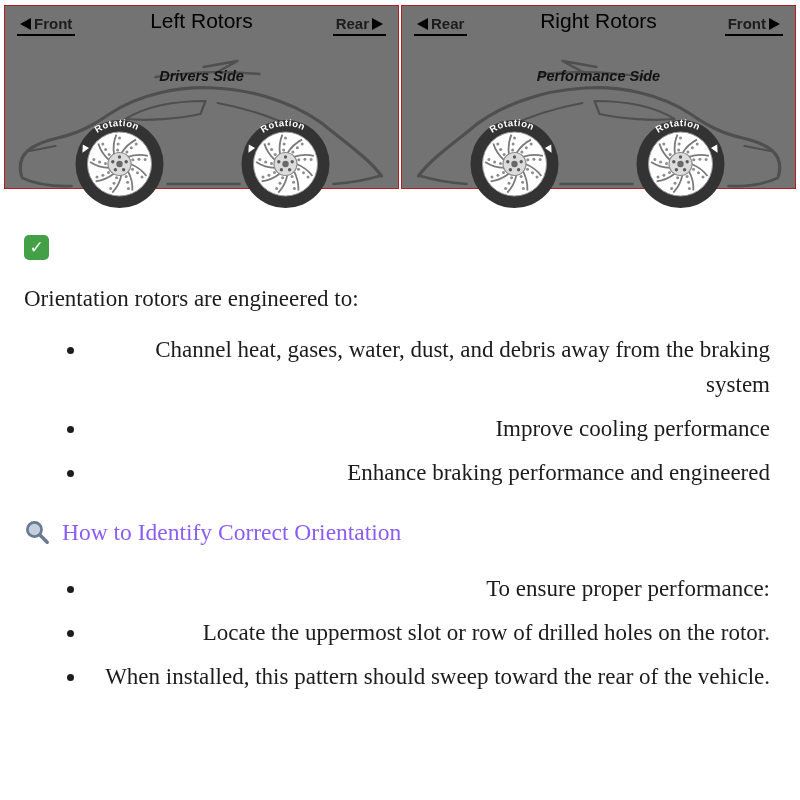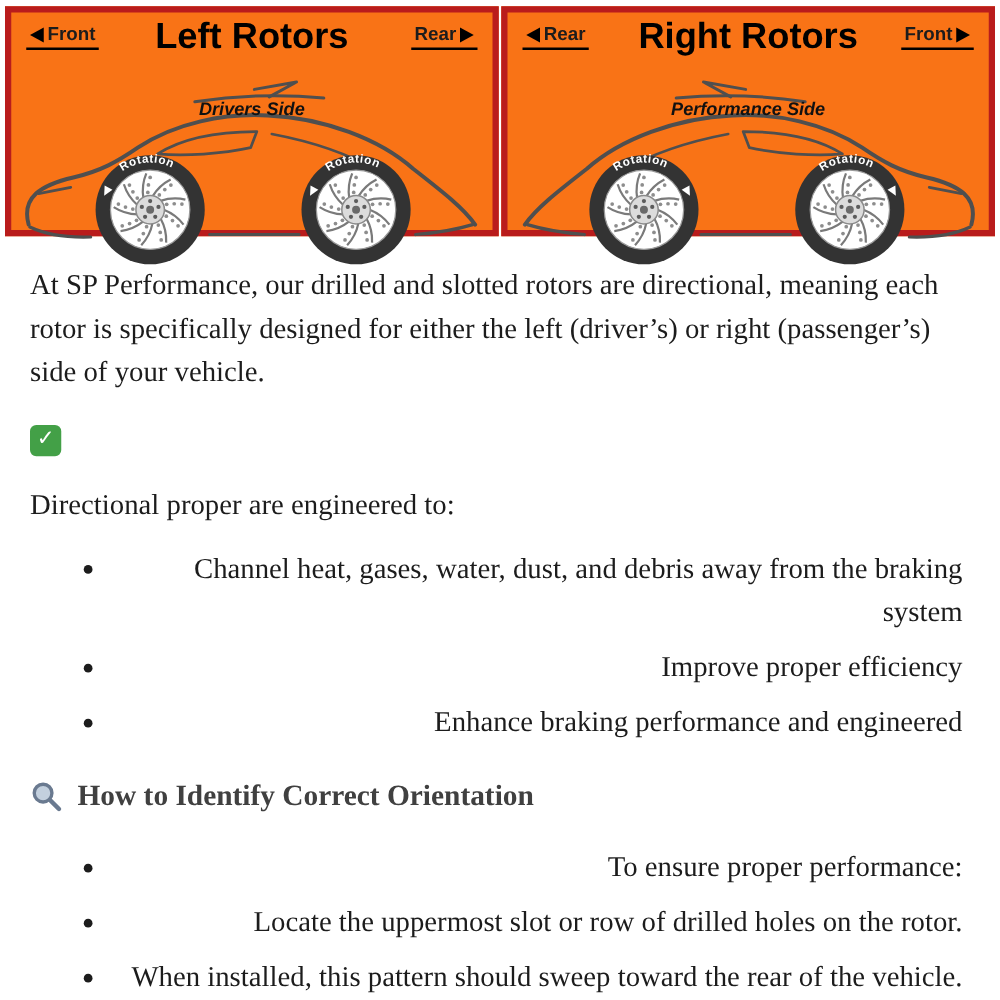--- a/index.html
+++ b/index.html
@@ -4,44 +4,44 @@
 <style>
   * { margin:0; padding:0; box-sizing:border-box; }
   html,body { background:#fff; }
   body {
     width:800px; height:800px; overflow:hidden;
     font-family:"Liberation Serif", serif; color:#1c1c1c;
   }
 
   
   .panels { display:flex; margin:5px 4px 10px 4px; }
-  .panel { flex:1; border:5px solid #b91c1c; height:184px; background:#f97316; }
+  .panel { flex:1; border:1px solid #b91c1c; height:184px; background:#737373; }
   .panel + .panel { margin-left:2px; }
   .panel-header { position:relative; height:52px; font-family:"Liberation Sans", sans-serif; }
   .dir {
     position:absolute; top:9px; display:inline-flex; align-items:center; gap:3px;
     border-bottom:2.5px solid #000; padding:0 3px 2px; font-weight:bold; font-size:15px;
   }
   .dir-left { left:12px; }
   .dir-right { right:12px; }
   .tri { display:inline-block; width:0; height:0; border-top:6px solid transparent; border-bottom:6px solid transparent; }
   .tri-left { border-right:11px solid #000; }
   .tri-right { border-left:11px solid #000; }
   .panel-title-wrap { position:absolute; left:50%; transform:translateX(-50%); top:4px; text-align:center; white-space:nowrap; }
-  .panel-title { display:block; font-size:29px; font-weight:bold; line-height:1.05; color:#000; }
+  .panel-title { display:block; font-size:21px; font-weight:normal; line-height:1.05; color:#000; }
   .panel-subtitle { display:block; font-size:14.5px; font-weight:bold; font-style:italic; color:#111;margin-top:36px; }
   .car-wrap { height:151px; }
   .car-wrap svg { display:block; width:100%; height:100%; }
 
   
   .content { padding:12px 30px 10px 24px; font-size:23px; line-height:1.52; }
   .content .intro { margin-bottom:20px; }
   .sec-heading { display:flex; align-items:center; gap:11px; margin:24px 0 22px 0; font-size:23.5px; }
   .sec-heading.bold { font-weight:bold; }
-  .sec-heading.light { font-weight:bold; color:#404040; }
+  .sec-heading.light { font-weight:normal; color:#8b5cf6; }
   .lead { margin:0 0 16px 0; }
   ul { margin:0 0 20px 0; padding-left:63px;text-align:right; }
   li { margin-bottom:9px; }
 
   .check-icon {
     display:inline-flex; width:25px; height:25px; border-radius:5px; background:#43a047;
     color:#fff; align-items:center; justify-content:center;
     font-family:"DejaVu Sans", sans-serif; font-size:17px; font-weight:bold; flex:0 0 auto;
   }
   .mag-icon { display:inline-flex; width:27px; height:27px; flex:0 0 auto; }
@@ -312,31 +312,30 @@
             <polygon points="147.1,94.8 140.4,89.9 146.7,86.5" fill="#fff"></polygon>
           </g>
         </svg>
       </div>
   </div>
 
 </div>
 
 <div class="content">
 
-  <p class="intro">At SP Performance, our drilled and slotted rotors are directional, meaning each rotor is specifically designed for either the left (driver’s) or right (passenger’s) side of your vehicle.</p>
 
   <div class="sec-heading bold">
     <span class="check-icon">✓</span>
   </div>
 
-  <p class="lead">Directional proper are engineered to:</p>
+  <p class="lead">Orientation rotors are engineered to:</p>
 
   <ul>
     <li>Channel heat, gases, water, dust, and debris away from the braking system</li>
-    <li>Improve proper efficiency</li>
+    <li>Improve cooling performance</li>
     <li>Enhance braking performance and engineered</li>
   </ul>
 
   <div class="sec-heading light">
     <span class="mag-icon">
       <svg viewBox="0 0 24 24" width="27" height="27" aria-hidden="true">
         <circle cx="9.3" cy="9.3" r="6.3" fill="#c3d0de" stroke="#6a7a90" stroke-width="2.4"></circle>
         <line x1="14.2" y1="14.2" x2="20.6" y2="20.6" stroke="#6a7a90" stroke-width="3.2" stroke-linecap="round"></line>
       </svg>
     </span>

